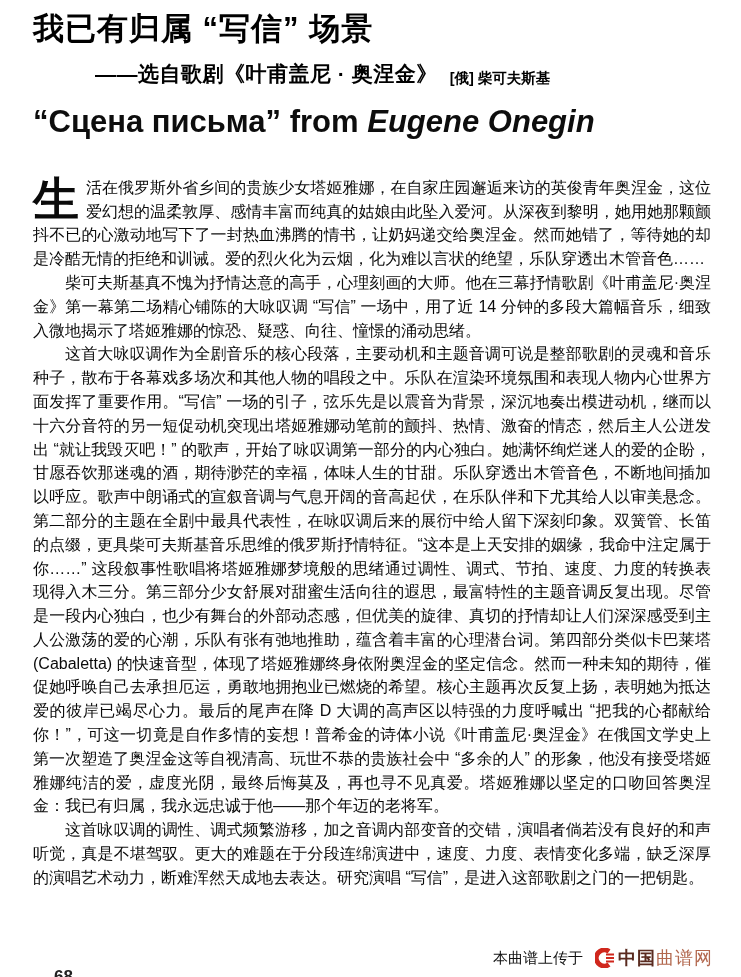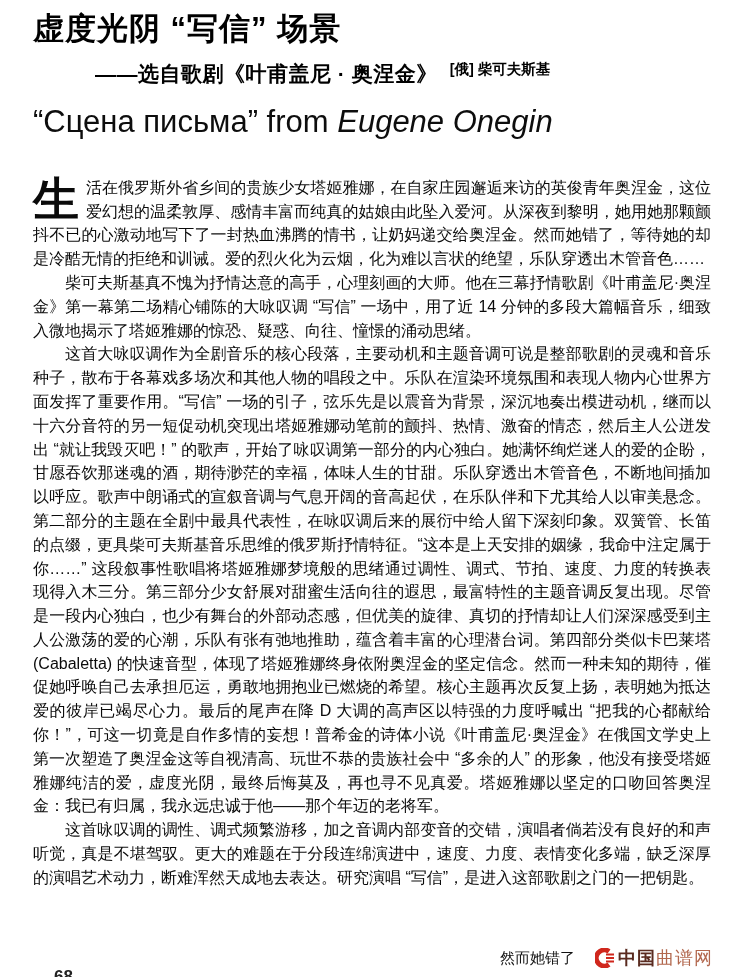--- a/index.html
+++ b/index.html
@@ -22,38 +22,38 @@
   
   .title {
     font-size: 31px;
     font-weight: 900;
     letter-spacing: 1px;
     margin: 4px 0 0 0;
     line-height: 1.25;
   }
   .subtitle-row {
     display: flex;
-    align-items: flex-start;
+    align-items: flex-end;
     margin: 11px 0 0 62px;
   }
   .subtitle {
     font-size: 21px;
     font-weight: 800;
     letter-spacing: 0.5px;
   }
   .composer {
     font-size: 14.5px;
     font-weight: 800;
     margin-left: 12px;
     white-space: nowrap;
   }
   .latin-title {
     margin: 16px 0 0 0;
     font-size: 31px;
-    font-weight: 400;
+    font-weight: 700;
     letter-spacing: 0px;
     color: #0d0d0d;
   }
   .latin-title .work { font-style: italic; }
   
   .article {
     margin-top: 36px;
     font-size: 16px;
     line-height: 23.8px;
     text-align: justify;
@@ -74,21 +74,21 @@
     top: 946px;
     right: 28px;
     display: flex;
     align-items: center;
     font-size: 15px;
     color: #111;
   }
   .logo {
     display: inline-flex;
     align-items: center;
-    margin-left: 20px;
+    margin-left: 12px;
   }
   .logo svg { display: block; margin-right: 3px; }
   .logo-cn {
     font-size: 18px;
     font-weight: 900;
     color: #5a2b20;
     letter-spacing: 1px;
   }
   .logo-rest {
     font-size: 18px;
@@ -103,21 +103,21 @@
     font-size: 17px;
     font-weight: 800;
     color: #222;
   }
 </style>
 </head>
 <body>
 
 <div class="page">
 
-  <h1 class="title">虚度光阴 “写信” 场景</h1>
+  <h1 class="title">我已有归属 “写信” 场景</h1>
 
   <div class="subtitle-row">
     <span class="subtitle">——选自歌剧《叶甫盖尼 · 奥涅金》</span>
     <span class="composer">[俄] 柴可夫斯基</span>
   </div>
 
   <div class="latin-title">
     <span>“Сцена письма”</span>
     <span>from</span>
     <span class="work">Eugene Onegin</span>
@@ -125,21 +125,21 @@
 
   <div class="article">
     <p class="first"><span class="dropcap">生</span><span>活在俄罗斯外省乡间的贵族少女塔姬雅娜，在自家庄园邂逅来访的英俊青年奥涅金，这位爱幻想的温柔敦厚、感情丰富而纯真的姑娘由此坠入爱河。从深夜到黎明，她用她那颗颤抖不已的心激动地写下了一封热血沸腾的情书，让奶妈递交给奥涅金。然而她错了，等待她的却是冷酷无情的拒绝和训诫。爱的烈火化为云烟，化为难以言状的绝望，乐队穿透出木管音色……</span></p>
     <p>柴可夫斯基真不愧为抒情达意的高手，心理刻画的大师。他在三幕抒情歌剧《叶甫盖尼·奥涅金》第一幕第二场精心铺陈的大咏叹调 “写信” 一场中，用了近 14 分钟的多段大篇幅音乐，细致入微地揭示了塔姬雅娜的惊恐、疑惑、向往、憧憬的涌动思绪。</p>
     <p>这首大咏叹调作为全剧音乐的核心段落，主要动机和主题音调可说是整部歌剧的灵魂和音乐种子，散布于各幕戏多场次和其他人物的唱段之中。乐队在渲染环境氛围和表现人物内心世界方面发挥了重要作用。“写信” 一场的引子，弦乐先是以震音为背景，深沉地奏出模进动机，继而以十六分音符的另一短促动机突现出塔姬雅娜动笔前的颤抖、热情、激奋的情态，然后主人公迸发出 “就让我毁灭吧！” 的歌声，开始了咏叹调第一部分的内心独白。她满怀绚烂迷人的爱的企盼，甘愿吞饮那迷魂的酒，期待渺茫的幸福，体味人生的甘甜。乐队穿透出木管音色，不断地间插加以呼应。歌声中朗诵式的宣叙音调与气息开阔的音高起伏，在乐队伴和下尤其给人以审美悬念。第二部分的主题在全剧中最具代表性，在咏叹调后来的展衍中给人留下深刻印象。双簧管、长笛的点缀，更具柴可夫斯基音乐思维的俄罗斯抒情特征。“这本是上天安排的姻缘，我命中注定属于你……” 这段叙事性歌唱将塔姬雅娜梦境般的思绪通过调性、调式、节拍、速度、力度的转换表现得入木三分。第三部分少女舒展对甜蜜生活向往的遐思，最富特性的主题音调反复出现。尽管是一段内心独白，也少有舞台的外部动态感，但优美的旋律、真切的抒情却让人们深深感受到主人公激荡的爱的心潮，乐队有张有弛地推助，蕴含着丰富的心理潜台词。第四部分类似卡巴莱塔 (Cabaletta) 的快速音型，体现了塔姬雅娜终身依附奥涅金的坚定信念。然而一种未知的期待，催促她呼唤自己去承担厄运，勇敢地拥抱业已燃烧的希望。核心主题再次反复上扬，表明她为抵达爱的彼岸已竭尽心力。最后的尾声在降 D 大调的高声区以特强的力度呼喊出 “把我的心都献给你！”，可这一切竟是自作多情的妄想！普希金的诗体小说《叶甫盖尼·奥涅金》在俄国文学史上第一次塑造了奥涅金这等自视清高、玩世不恭的贵族社会中 “多余的人” 的形象，他没有接受塔姬雅娜纯洁的爱，虚度光阴，最终后悔莫及，再也寻不见真爱。塔姬雅娜以坚定的口吻回答奥涅金：我已有归属，我永远忠诚于他——那个年迈的老将军。</p>
     <p>这首咏叹调的调性、调式频繁游移，加之音调内部变音的交错，演唱者倘若没有良好的和声听觉，真是不堪驾驭。更大的难题在于分段连绵演进中，速度、力度、表情变化多端，缺乏深厚的演唱艺术动力，断难浑然天成地去表达。研究演唱 “写信”，是进入这部歌剧之门的一把钥匙。</p>
 
   </div>
 
   <div class="upload-note">
-    <span>然而她错了</span>
+    <span>本曲谱上传于</span>
     <span class="logo">
       <svg width="20" height="20" viewBox="0 0 20 20">
         <path d="M 14 3.5 A 8 8 0 1 0 14 16.5" stroke="#d0271d" stroke-width="5" fill="none"></path>
         <rect x="11" y="5.5" width="8" height="2" fill="#d0271d"></rect>
         <rect x="11" y="9" width="8" height="2" fill="#d0271d"></rect>
         <rect x="11" y="12.5" width="8" height="2" fill="#d0271d"></rect>
       </svg>
       <span class="logo-cn">中国</span>
         <span class="logo-rest">曲谱网</span>
     </span>

